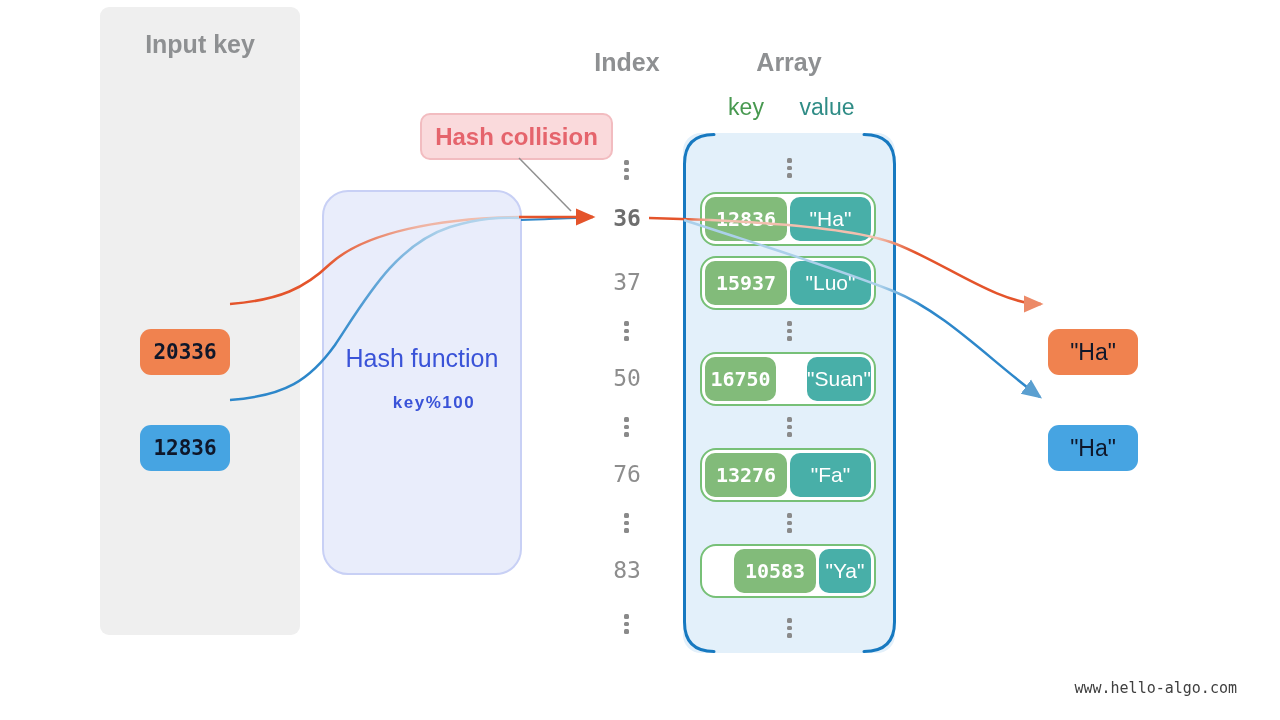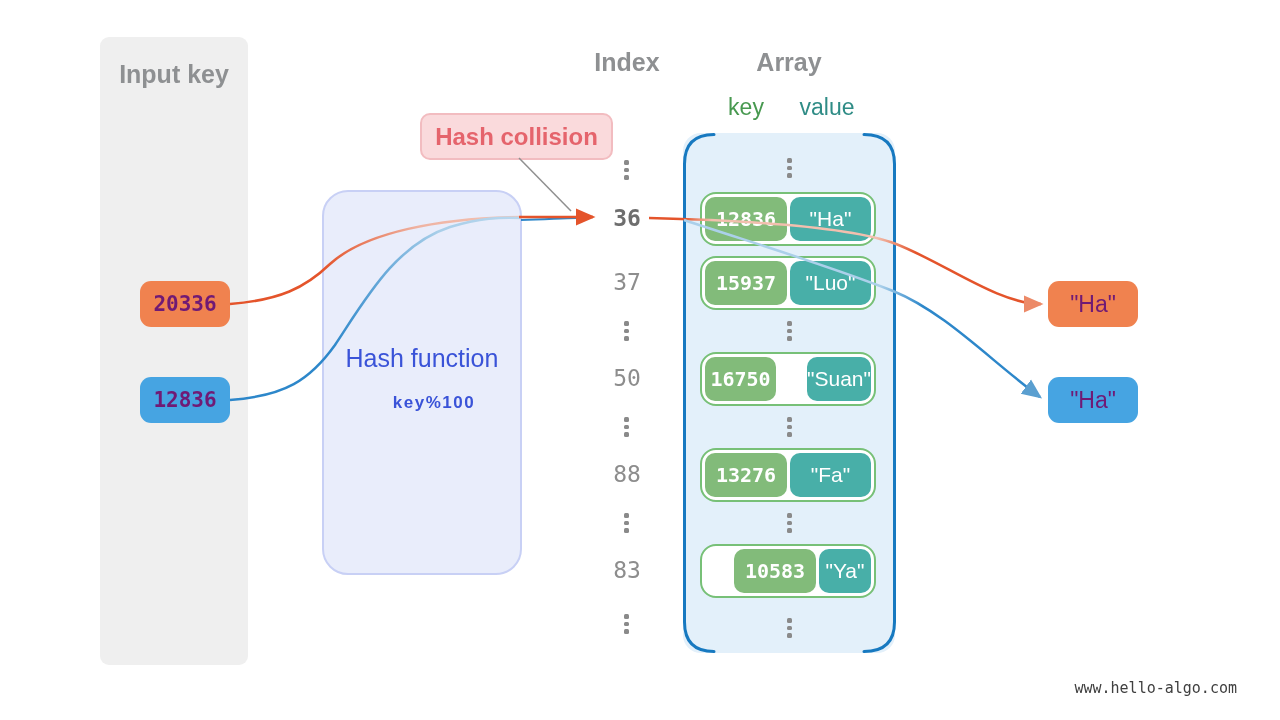--- a/index.html
+++ b/index.html
@@ -7,21 +7,21 @@
     position:relative;width:1280px;height:720px;background:#ffffff;
     font-family:"Liberation Sans",sans-serif;overflow:hidden;
   }
   .panel{position:absolute;background:var(--panel_bg,#EFEFEF);border-radius:9px;}
   .panel-title{
     margin-top:23px;text-align:center;font-size:25px;font-weight:bold;
     color:var(--heading_gray,#8E9092);
   }
   .chip{
     position:absolute;width:90px;height:46px;border-radius:11px;
-    display:flex;align-items:center;justify-content:center;color:#701a75;
+    display:flex;align-items:center;justify-content:center;color:#0f172a;margin-top:48px;
   }
   .chip.key{font-family:"DejaVu Sans Mono",monospace;font-size:21px;font-weight:bold;}
   .chip.val{font-size:23px;}
   .chip.orange{background:var(--orange,#F0824F);}
   .chip.blue{background:var(--blue,#46A4E2);}
   .hash-box{
     position:absolute;left:322px;top:190px;width:196px;height:381px;
     background:var(--hash_box_bg,#E9EDFB);border:2px solid var(--hash_box_border,#C8D0F5);
     border-radius:26px;
   }
@@ -63,21 +63,21 @@
   .dots span{width:4.5px;height:4.5px;border-radius:1.5px;background:#8A8A8A;display:block;}
   .watermark{position:absolute;right:43px;top:679px;font-family:"DejaVu Sans Mono",monospace;
     font-size:15px;color:#404040;}
   .overlay{position:absolute;left:0;top:0;width:1280px;height:720px;pointer-events:none;z-index:20;}
 </style>
 </head>
 <body>
 
 <div class="stage">
 
-  <div class="panel" style="left:100px;top:37px;width:148px;height:628px;">
+  <div class="panel" style="left:100px;top:7px;width:200px;height:628px;">
     <div class="panel-title">Input key</div>
   </div>
   <div class="chip key orange" style="left:140px;top:281px;">20336</div>
   <div class="chip key blue" style="left:140px;top:377px;">12836</div>
 
   <div class="hash-box">
     <div class="hash-title">Hash function</div>
     <div class="hash-formula">key%100</div>
   </div>
 
@@ -99,21 +99,21 @@
       <span></span>
       <span></span>
       <span></span>
     </div>
   <div class="idx" style="top:365px;">50</div>
   <div class="dots" style="left:624px;top:417px;">
       <span></span>
       <span></span>
       <span></span>
     </div>
-  <div class="idx" style="top:461px;">88</div>
+  <div class="idx" style="top:461px;">76</div>
   <div class="dots" style="left:624px;top:513px;">
       <span></span>
       <span></span>
       <span></span>
     </div>
   <div class="idx" style="top:557px;">83</div>
   <div class="dots" style="left:624px;top:614px;">
       <span></span>
       <span></span>
       <span></span>

